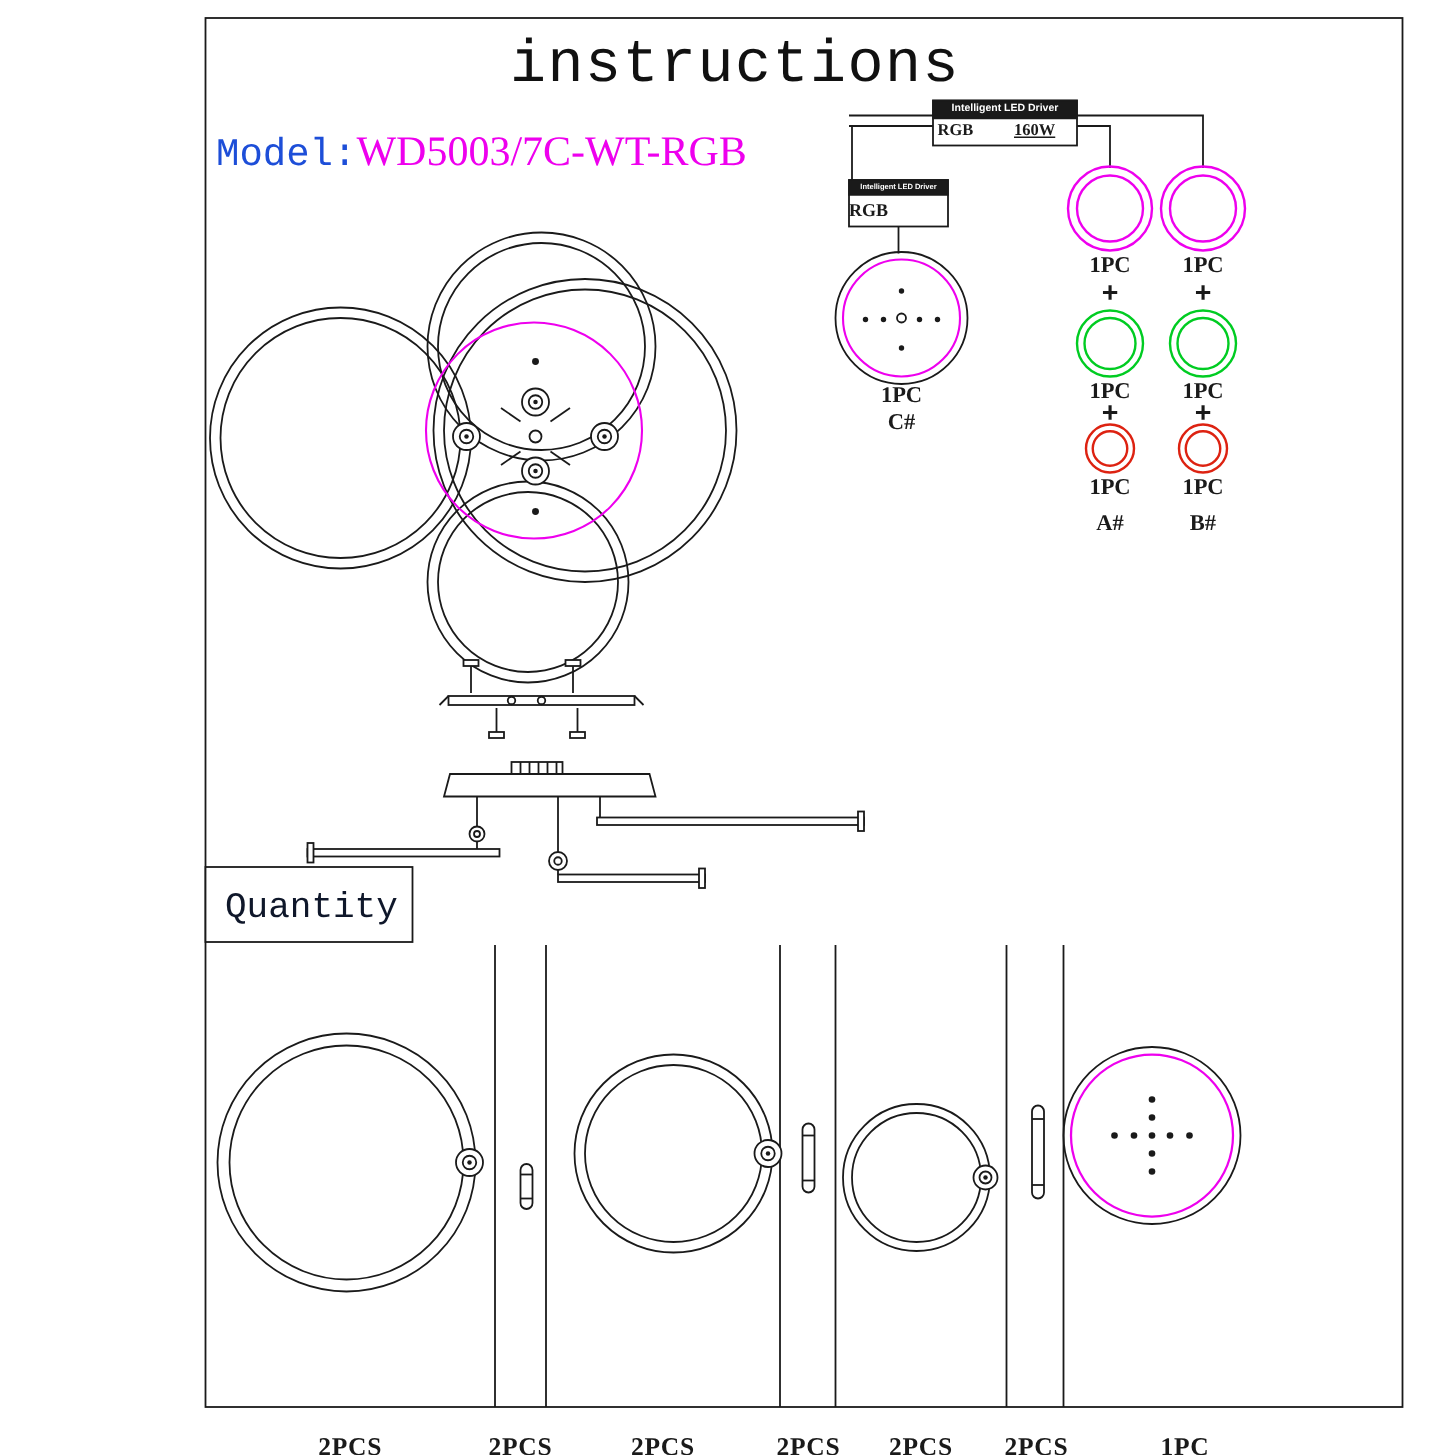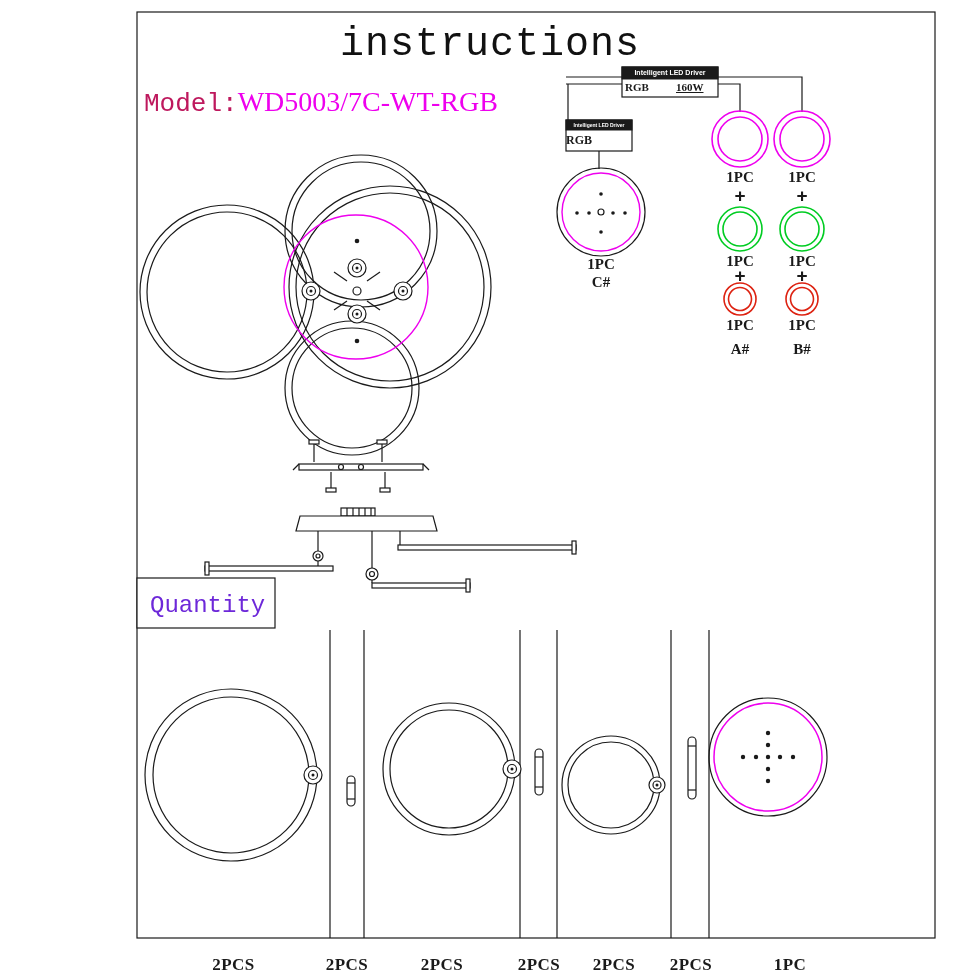--- a/index.html
+++ b/index.html
@@ -17,31 +17,31 @@
   .ln{stroke:var(--ink);fill:none;stroke-width:1.2;}
   .lnf{stroke:var(--ink);fill:#fff;stroke-width:1.2;}
   .mag{stroke:var(--magenta);fill:none;}
   .grn{stroke:var(--green);fill:none;}
   .red{stroke:var(--red);fill:none;}
   .dot{fill:var(--ink);stroke:none;}
   .blk{fill:var(--ink);stroke:var(--ink);}
   .title{left:137px;top:22px;width:706px;text-align:center;
          font:400 40px "Liberation Mono",monospace;letter-spacing:1px;color:#111;white-space:nowrap;}
   .model-line{left:144px;top:86px;white-space:nowrap;}
-  .model-label{font:400 26px "Liberation Mono",monospace;color:#be185d;}
+  .model-label{font:400 26px "Liberation Mono",monospace;color:#1d4ed8;}
   .model-value{font:400 28px "Liberation Serif",serif;color:var(--magenta);}
   .drv-strip{font:bold 7px "Liberation Sans",sans-serif;color:#fff;text-align:center;
              line-height:12px;height:12px;overflow:hidden;white-space:nowrap;}
   .drv-strip.small{font-size:5px;line-height:10px;height:10px;}
   .drv-text{font:bold 11px "Liberation Serif",serif;color:var(--ink);text-align:left;white-space:nowrap;}
   .qty-sm{font:bold 15px "Liberation Serif",serif;text-align:center;color:var(--ink);white-space:nowrap;}
   .plus{font:bold 19px "Liberation Sans",sans-serif;text-align:center;color:var(--ink);line-height:19px;}
   .code{font:bold 15px "Liberation Serif",serif;text-align:center;color:var(--ink);}
   .quantity-label{left:150px;top:592px;width:115px;
-                  font:400 24px "Liberation Mono",monospace;color:#6d28d9;white-space:nowrap;}
+                  font:400 24px "Liberation Mono",monospace;color:#0f172a;white-space:nowrap;}
   .qty-lg{font:bold 17px "Liberation Serif",serif;text-align:center;color:var(--ink);
           letter-spacing:0.5px;white-space:nowrap;margin-top:48px;}
 </style>
 </head>
 <body>
 
 <div class="page">
 
   <svg class="artwork" viewBox="0 0 970 970">
 

